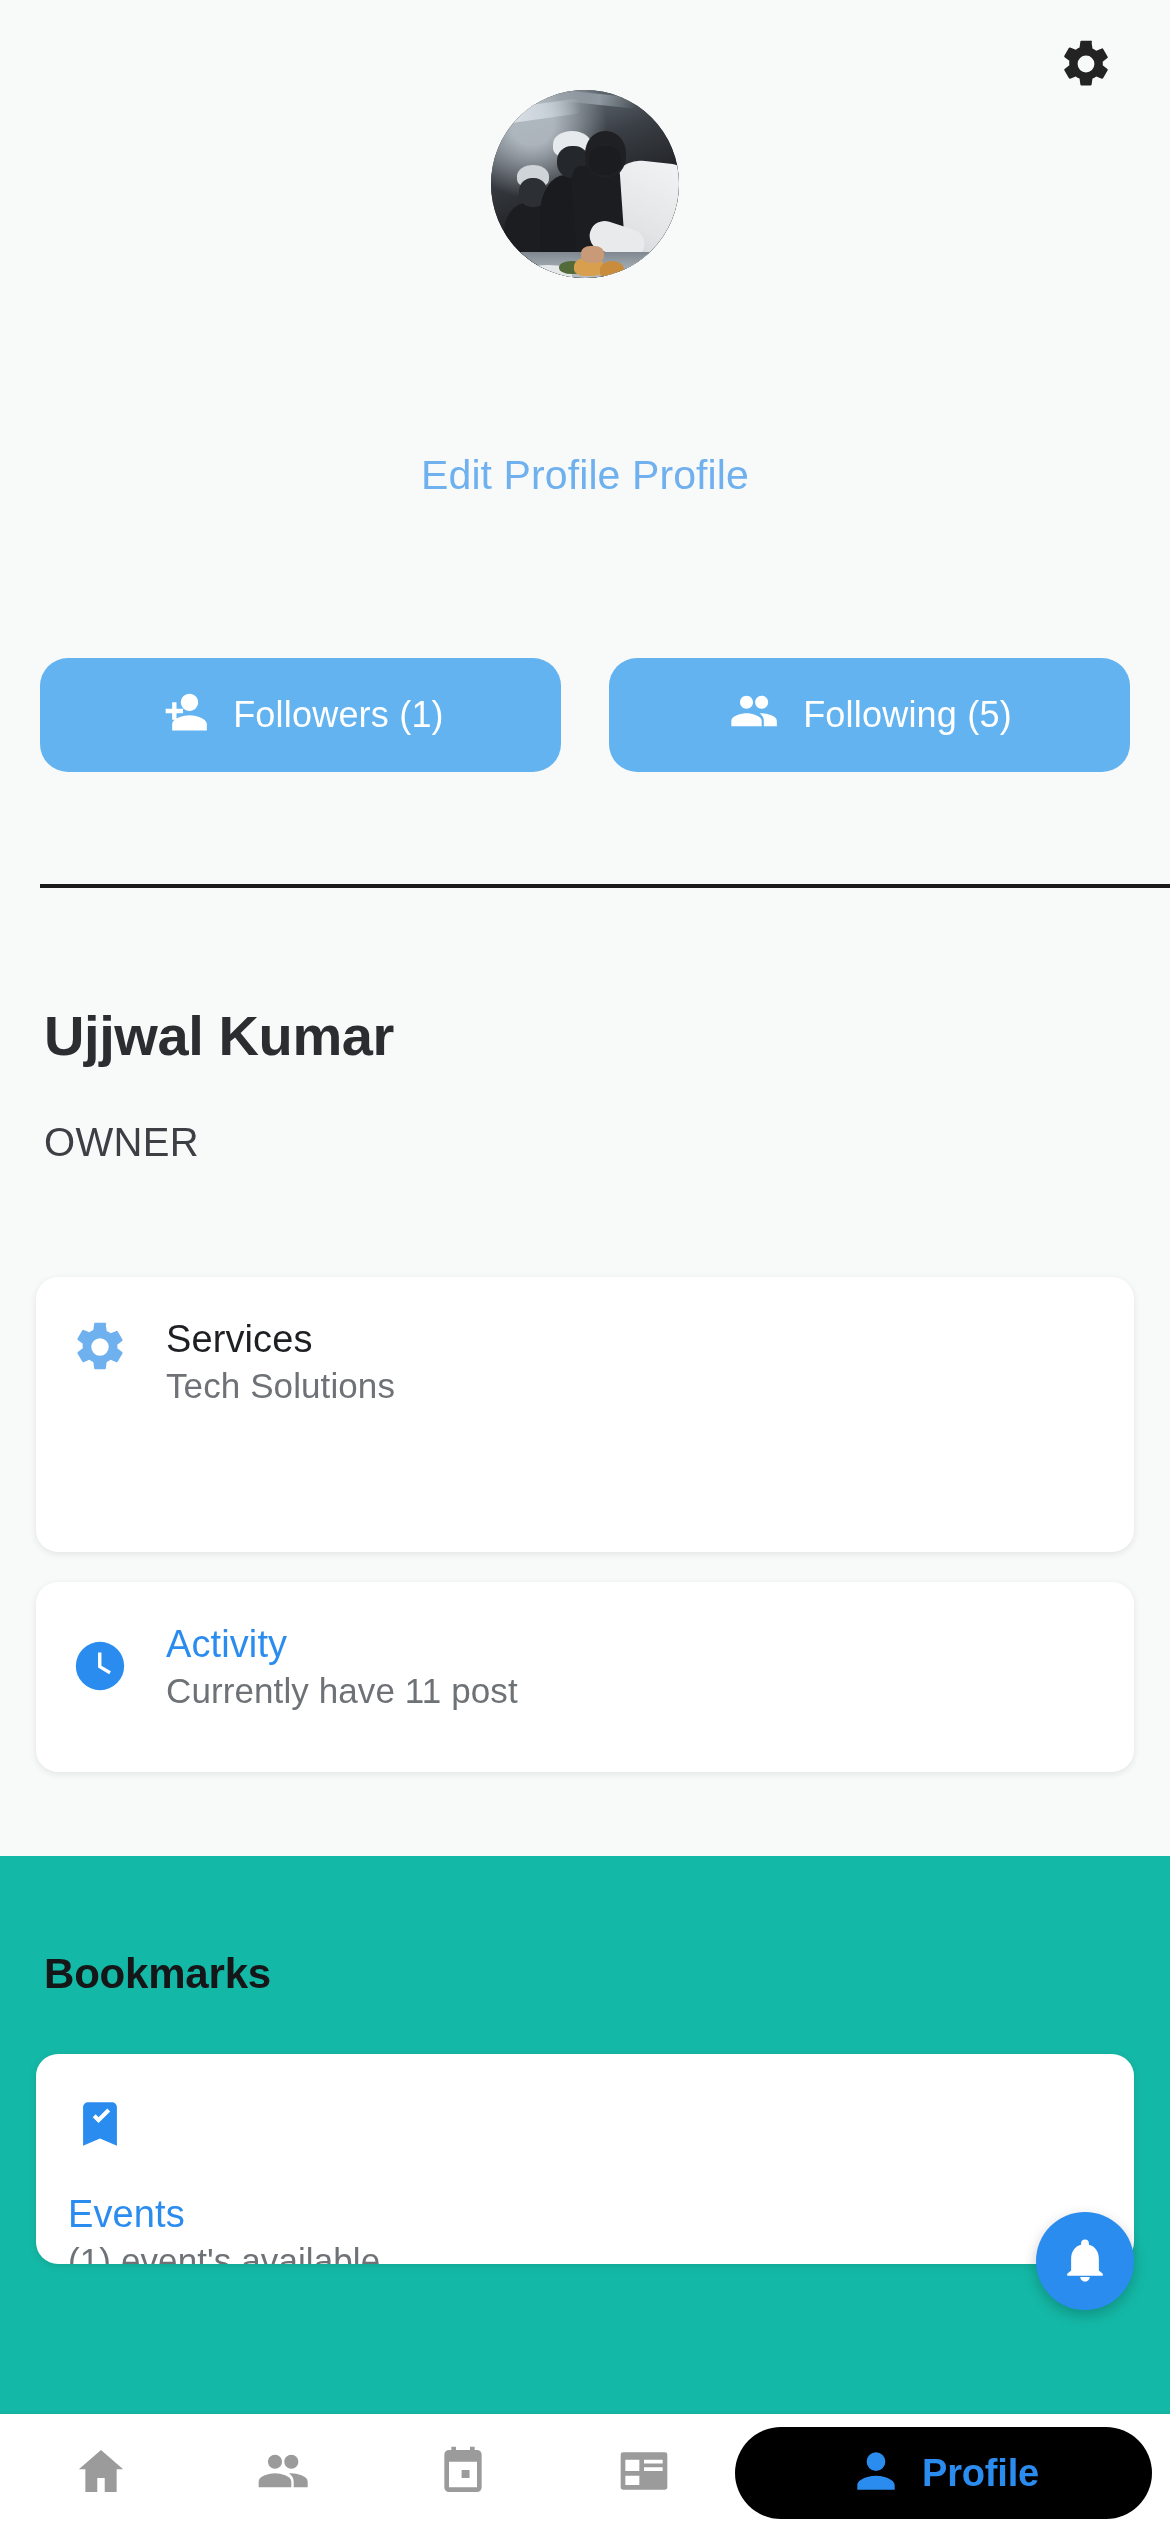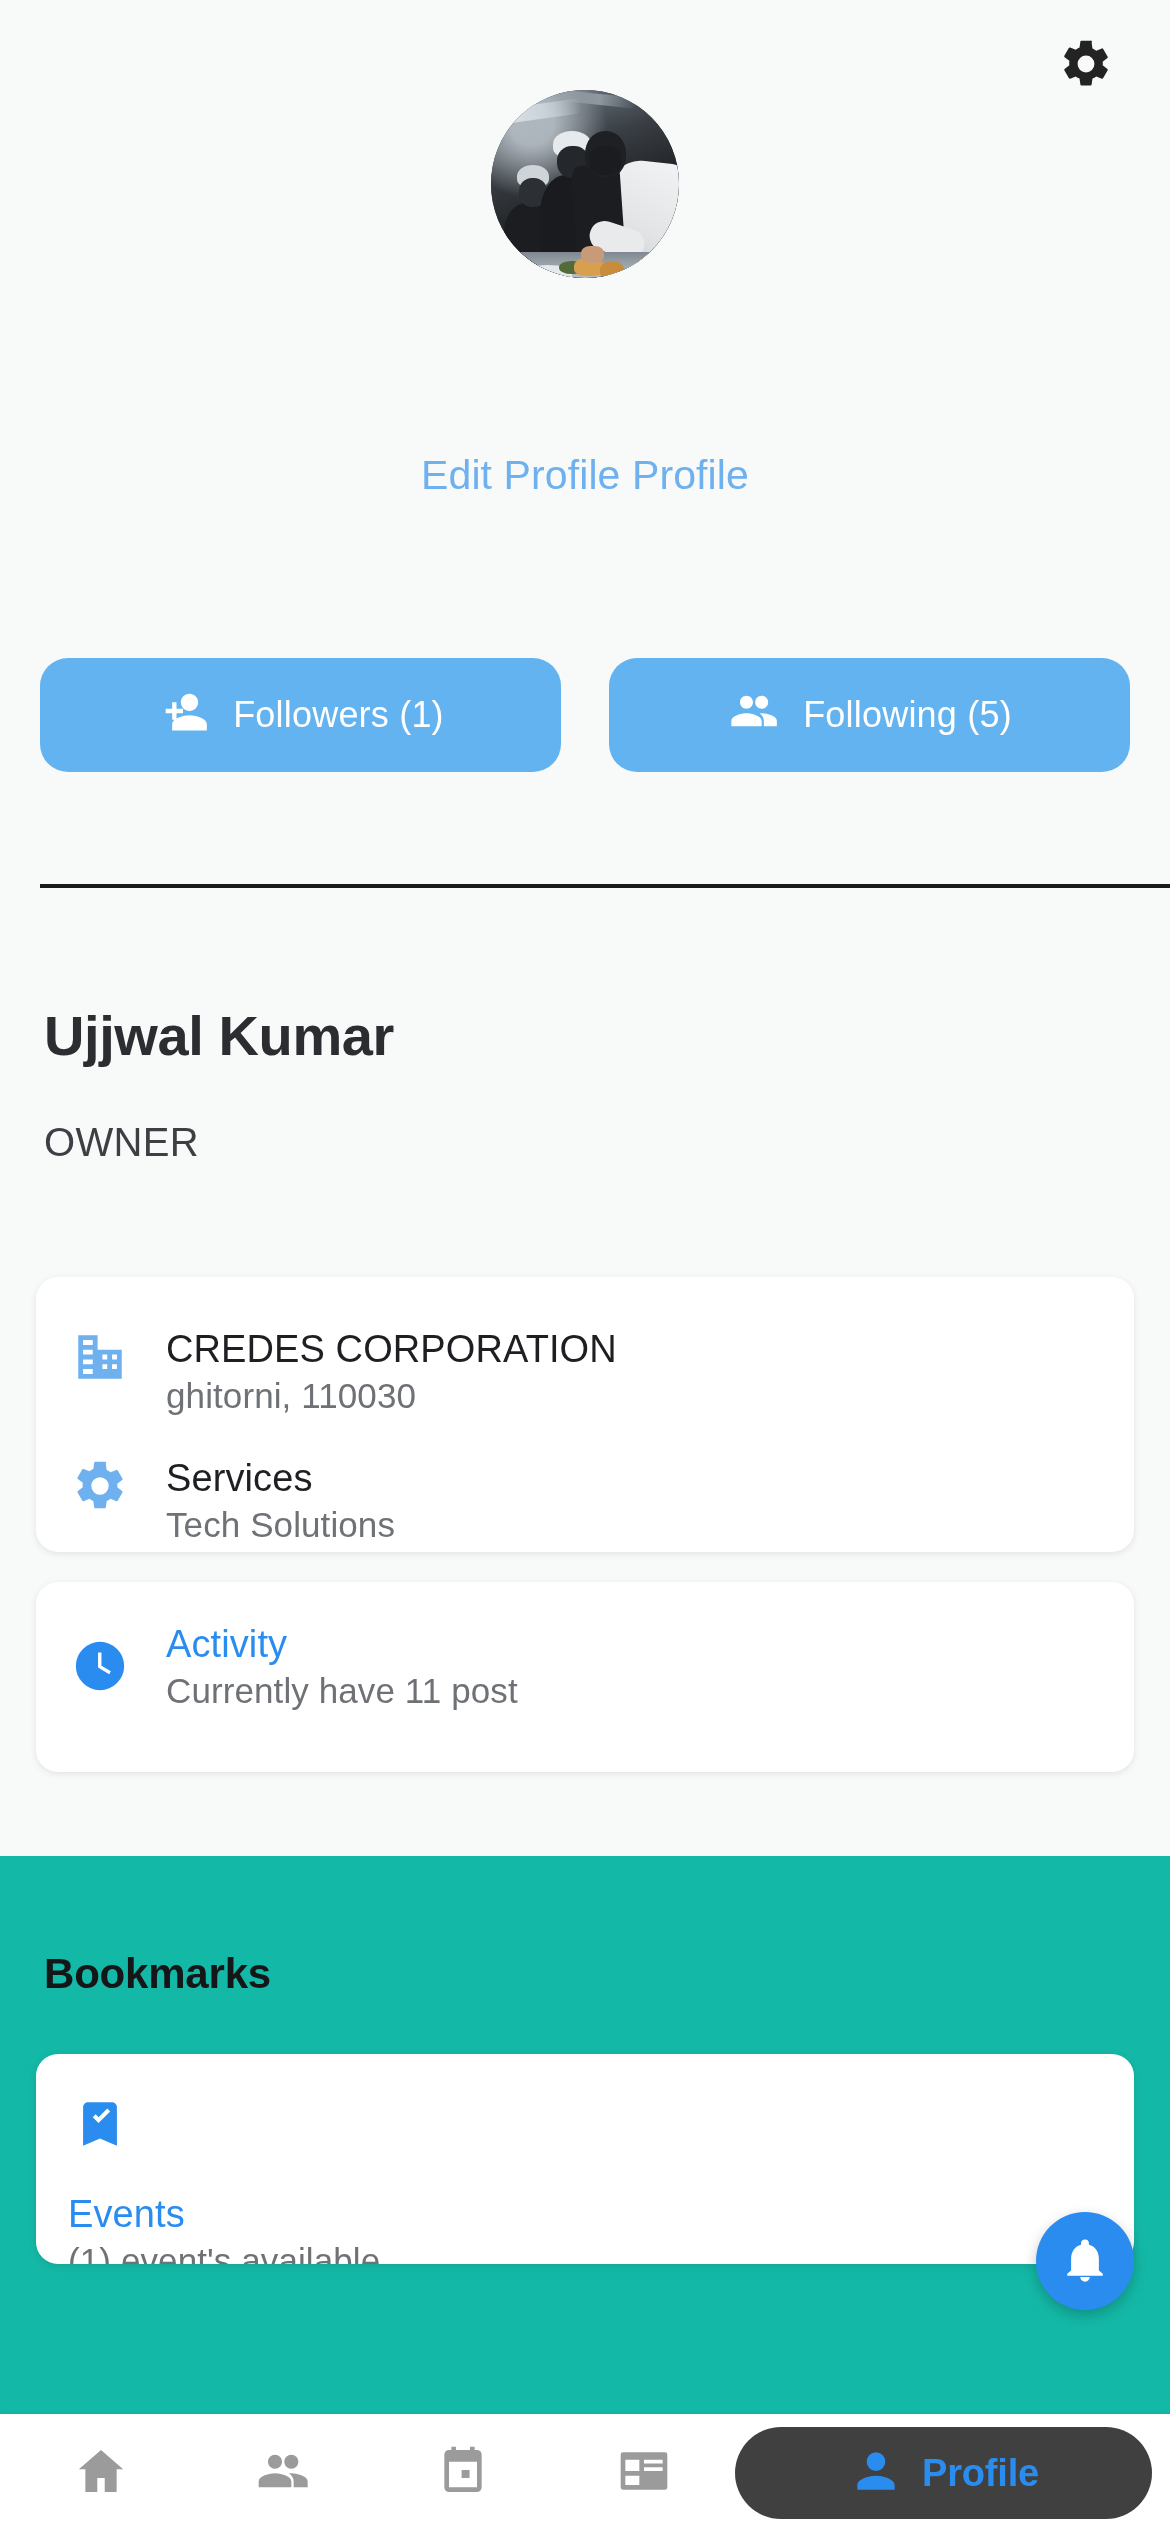--- a/index.html
+++ b/index.html
@@ -205,21 +205,21 @@
     box-shadow:0 -1px 3px rgba(0,0,0,.05);
   }
   .nav-item{
     flex:1; height:92px; display:flex; align-items:center;
     justify-content:center; gap:18px; cursor:pointer;
     border-radius:46px;
   }
   .nav-item svg{ width:56px; height:56px; fill:#9b9b9b; }
   .nav-item .nlabel{ display:none; }
   .nav-item.active{
-    flex:2.3; background:#404040;
+    flex:2.3; background:#000000;
   }
   .nav-item.active svg{ fill:#2b8cf0; }
   .nav-item.active .nlabel{
     display:block; color:#2b8cf0;
     font-size:38px; font-weight:700; letter-spacing:-.2px;
   }
 </style>
 </head>
 <body>
 
@@ -278,31 +278,20 @@
       <span>Following (5)</span>
     </button>
   </div>
 
   <div class="divider"></div>
 
   <div class="uname">Ujjwal Kumar</div>
   <div class="urole">OWNER</div>
 
   <div class="card" id="info-card">
-    <div class="row" id="row-company">
-      <span class="ico">
-        <svg viewBox="0 0 24 24" fill="#6fb0ef">
-            <path d="M3 3h8v6h10v12H3V3Zm2 2v2h4V5H5Zm0 4v2h4V9H5Zm0 4v2h4v-2H5Zm0 4v2h4v-2H5Zm8-6v2h2v-2h-2Zm4 0v2h2v-2h-2Zm-4 4v2h2v-2h-2Zm4 0v2h2v-2h-2Z"></path>
-          </svg>
-      </span>
-      <div class="txt">
-        <div class="r-title">CREDES CORPORATION</div>
-        <div class="r-sub">ghitorni, 110030</div>
-      </div>
-    </div>
     <div class="row" id="row-services">
       <span class="ico">
         <svg viewBox="0 0 24 24">
             <path fill="#6fb0ef" d="M19.14 12.94a7.4 7.4 0 0 0 .06-.94 7.4 7.4 0 0 0-.06-.94l2.03-1.58a.49.49 0 0 0 .12-.61l-1.92-3.32a.49.49 0 0 0-.59-.22l-2.39.96a7.03 7.03 0 0 0-1.62-.94l-.36-2.54A.48.48 0 0 0 13.93 2h-3.86a.48.48 0 0 0-.48.41l-.36 2.54c-.59.24-1.13.56-1.62.94l-2.39-.96a.49.49 0 0 0-.59.22L2.71 8.47a.49.49 0 0 0 .12.61l2.03 1.58c-.04.31-.06.63-.06.94s.02.63.06.94l-2.03 1.58a.49.49 0 0 0-.12.61l1.92 3.32c.12.22.38.3.59.22l2.39-.96c.5.38 1.03.7 1.62.94l.36 2.54c.04.24.24.41.48.41h3.86c.24 0 .44-.17.48-.41l.36-2.54c.59-.24 1.12-.56 1.62-.94l2.39.96c.22.08.47 0 .59-.22l1.92-3.32a.49.49 0 0 0-.12-.61l-2.03-1.58ZM12 15.6A3.6 3.6 0 1 1 15.6 12 3.6 3.6 0 0 1 12 15.6Z"></path>
           </svg>
       </span>
       <div class="txt">
         <div class="r-title">Services</div>
         <div class="r-sub">Tech Solutions</div>
       </div>

